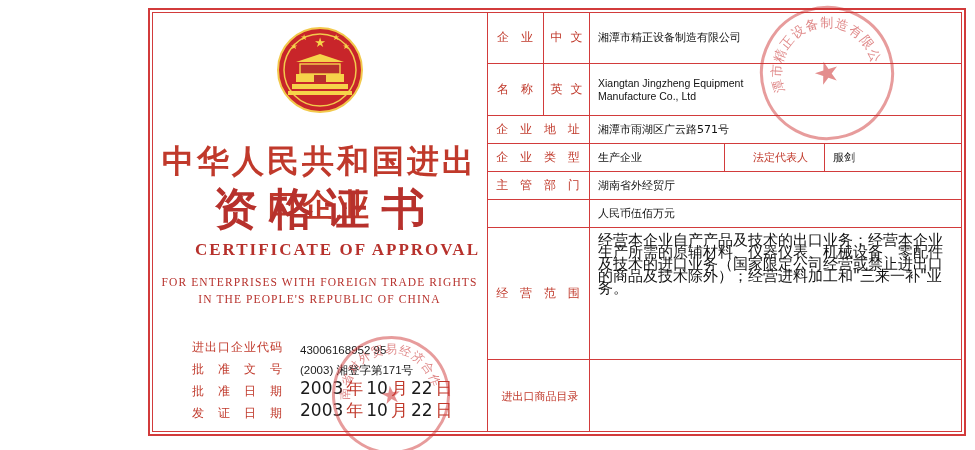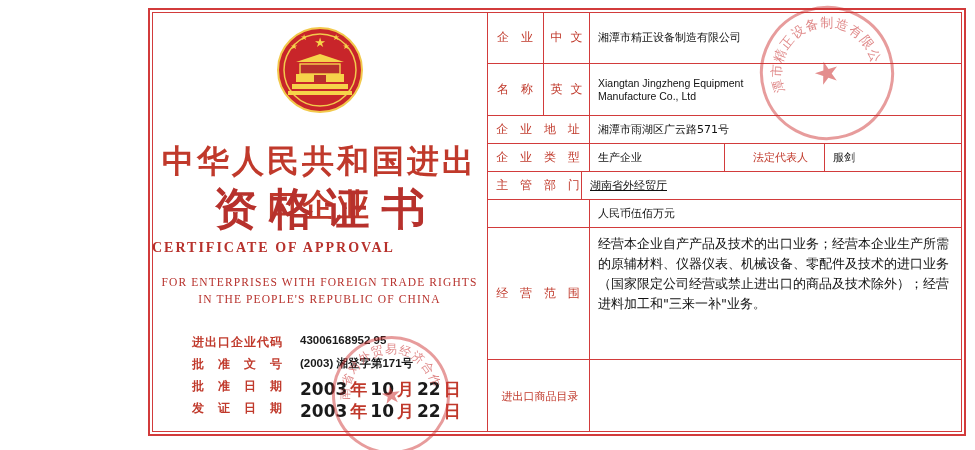--- a/index.html
+++ b/index.html
@@ -85,25 +85,26 @@
     color: #b7312c;
     font-family: "DejaVu Sans", "Liberation Sans", sans-serif;
     font-size: 44px;
     font-weight: 800;
     letter-spacing: 12px;
     text-indent: 12px;
   }
   .title-en {
     position: absolute;
     top: 228px;
-    left: 0;
+    left: 18px;
     width: 100%;
+    text-align: center;
     color: #b7312c;
     font-family: "Liberation Serif", serif;
-    font-size: 14px;
+    font-size: 17px;
     font-weight: 700;
     letter-spacing: 2px;
   }
   .subtitle-en {
     position: absolute;
     top: 262px;
     left: 0;
     width: 100%;
     text-align: center;
     color: #b7312c;
@@ -116,25 +117,24 @@
   
   .fields {
     position: absolute;
     left: 40px;
     top: 322px;
     width: 280px;
     font-family: "DejaVu Sans", "Liberation Sans", sans-serif;
   }
   .field-row {
     display: flex;
-    align-items: flex-start;
+    align-items: flex-end;
     height: 22px;
     color: #c0392b;
     font-size: 12px;
-    font-weight: bold;
   }
   .field-label {
     width: 108px;
     letter-spacing: 1px;
     white-space: nowrap;
   }
   .field-value {
     color: #1a1a1a;
     font-size: 11.5px;
     font-family: "Liberation Sans", sans-serif;
@@ -211,22 +211,22 @@
     padding-left: 8px;
   }
   .cell-value.en {
     font-family: "Liberation Sans", sans-serif;
     font-size: 10.5px;
     line-height: 13px;
     align-items: center;
   }
   .scope-text {
     font-family: "DejaVu Sans", "Liberation Sans", sans-serif;
-    font-size: 13px;
-    line-height: 20px;
+    font-size: 15px;
+    line-height: 12px;
     color: #111;
     padding: 6px 8px 0 8px;
   }
   .label-vert-wide {
     letter-spacing: 4px;
   }
 
   
   .stamp {
     position: absolute;
@@ -366,21 +366,21 @@
 
     <div class="row" style="top:132px; height:28px;">
       <div class="cell-label label-vert-wide" style="width:102px;">企 业 类 型</div>
       <div class="cell-value" style="left:102px; width:135px;">生产企业</div>
       <div class="cell-value" style="left:237px; width:100px; justify-content:center; padding-left:12px; color:#c0392b;">法定代表人</div>
       <div class="cell-value" style="left:337px; width:138px;">服剑</div>
     </div>
 
     <div class="row" style="top:160px; height:28px;">
       <div class="cell-label label-vert-wide" style="width:102px;">主 管 部 门</div>
-      <div class="cell-value" style="left:94px; width:316px;text-decoration:underline;">湖南省外经贸厅</div>
+      <div class="cell-value" style="left:102px; width:316px;">湖南省外经贸厅</div>
     </div>
 
     <div class="row" style="top:188px; height:28px;">
       <div class="cell-value" style="left:102px; width:373px;">人民币伍佰万元</div>
     </div>
 
     <div class="row" style="top:216px; height:132px;">
       <div class="cell-label label-vert-wide" style="width:102px;">经 营 范 围</div>
       <div style="position:absolute; left:102px; top:0; width:373px; height:100%; border-left:1px solid #d23b3b; box-sizing:border-box;">
         <div class="scope-text">经营本企业自产产品及技术的出口业务；经营本企业生产所需的原辅材料、仪器仪表、机械设备、零配件及技术的进口业务（国家限定公司经营或禁止进出口的商品及技术除外）；经营进料加工和"三来一补"业务。</div>

